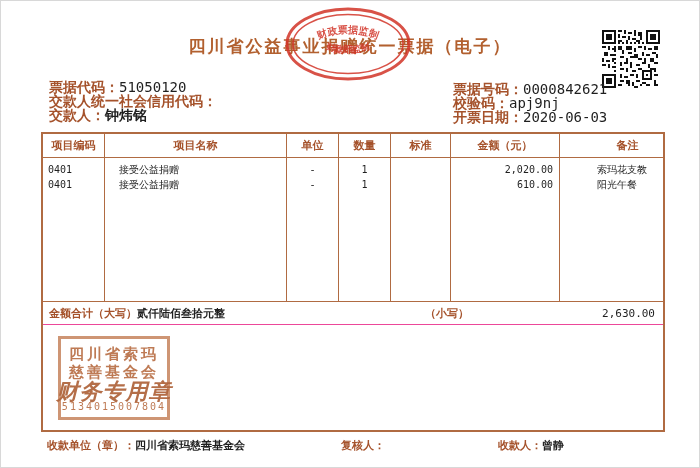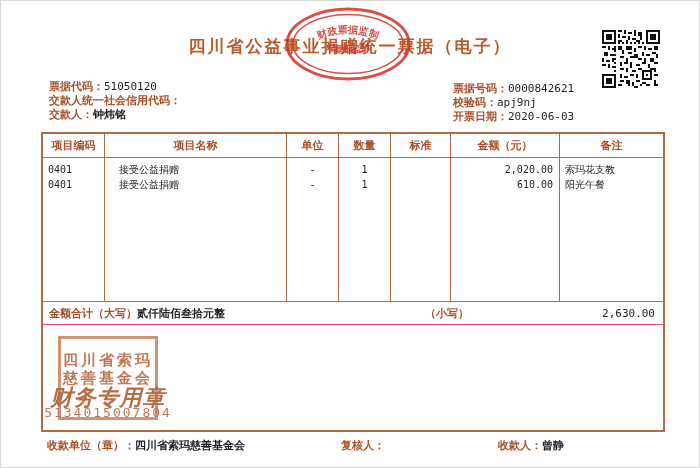--- a/index.html
+++ b/index.html
@@ -13,61 +13,61 @@
   .title{
     position:absolute;top:34px;left:0;width:100%;text-align:center;
     font-family:"DejaVu Serif","Liberation Serif",serif;
     font-size:17px;font-weight:bold;letter-spacing:2px;color:#b2602f;
   }
   
   .oval-stamp{position:absolute;left:282px;top:4px;width:130px;height:78px;opacity:.85;}
   
   .qr{position:absolute;left:601px;top:29px;width:58px;height:58px;background:#fff;}
   
-  .info{position:absolute;font-size:11px;line-height:14px;white-space:nowrap;}
+  .info{position:absolute;font-size:14px;line-height:14px;white-space:nowrap;}
   .info-left{left:48px;top:79px;}
   .info-right{left:452px;top:81px;}
   .lbl{color:#a5522b;font-family:"DejaVu Serif","Liberation Serif",serif;font-weight:bold;}
   .val{color:#1f1f1f;font-family:"DejaVu Sans Mono","Liberation Mono",monospace;}
   .val-cn{color:#1f1f1f;font-weight:bold;}
   
   .tbl{
     position:absolute;left:40px;top:131px;width:624px;height:300px;
     border:2px solid #b06b42;box-sizing:border-box;background:transparent;
   }
   .tbl-header{display:flex;height:24px;border-bottom:1px solid #b06b42;box-sizing:border-box;}
   .th{
     box-sizing:border-box;border-right:1px solid #b06b42;
     display:flex;align-items:center;justify-content:center;
     color:#a5522b;font-size:11px;font-weight:bold;
     font-family:"DejaVu Serif","Liberation Serif",serif;
   }
   .tbl-body{display:flex;height:143px;box-sizing:border-box;}
   .td-col{box-sizing:border-box;border-right:1px solid #b06b42;padding-top:4px;font-size:10px;color:#1f1f1f;}
   .cell{height:15px;line-height:15px;white-space:nowrap;overflow:hidden;}
-  .c1{width:62px;} .c2{width:182px;} .c3{width:52px;} .c4{width:52px;} .c5{width:60px;} .c6{width:109px;} .c7{flex:1;border-right:none;}
+  .c1{width:62px;} .c2{width:182px;} .c3{width:52px;} .c4{width:52px;} .c5{width:60px;} .c6{width:109px;} .c7{flex:1;border-right:none;margin-left:32px;}
   .num{font-family:"DejaVu Sans Mono","Liberation Mono",monospace;}
   .pad-l{padding-left:5px;} .pad-l2{padding-left:14px;} .center{text-align:center;} .right{text-align:right;padding-right:6px;}
   .tbl-total{display:flex;height:24px;border-bottom:1px solid #ec4899;border-top:1px solid #b06b42;box-sizing:border-box;align-items:center;font-size:11px;}
   .total-label{color:#a5522b;font-weight:bold;font-family:"DejaVu Serif","Liberation Serif",serif;padding-left:6px;}
   .total-words{color:#1f1f1f;font-weight:bold;}
   .total-small{color:#a5522b;font-weight:bold;font-family:"DejaVu Serif","Liberation Serif",serif;position:absolute;left:382px;}
   .total-amount{margin-left:auto;padding-right:8px;color:#1f1f1f;}
   .tbl-bottom{position:relative;height:106px;}
   
   .seal{
-    position:absolute;left:15px;top:11px;width:100px;height:84px;
+    position:absolute;left:15px;top:11px;width:112px;height:84px;
     border:3px solid rgba(198,130,92,.85);box-sizing:border-box;
-    display:flex;flex-direction:column;align-items:center;justify-content:flex-end;
+    display:flex;flex-direction:column;align-items:center;justify-content:center;
     color:rgba(187,115,75,.95);text-align:center;
     font-family:"DejaVu Serif","Liberation Serif",serif;
   }
   .seal-line1,.seal-line2{font-size:15px;font-weight:bold;letter-spacing:3px;line-height:18px;white-space:nowrap;}
   .seal-line3{font-size:22px;font-weight:bold;letter-spacing:1px;line-height:21px;white-space:nowrap;color:rgba(176,102,62,.95);font-style:italic;}
-  .seal-number{font-size:13px;letter-spacing:2px;line-height:8px;margin-top:1px;font-family:"DejaVu Sans Mono","Liberation Mono",monospace;}
+  .seal-number{font-size:10px;letter-spacing:2px;line-height:8px;margin-top:1px;font-family:"DejaVu Sans Mono","Liberation Mono",monospace;}
   
   .footer{position:absolute;top:437px;left:0;width:100%;font-size:11px;white-space:nowrap;}
   .f-unit{position:absolute;left:46px;}
   .f-review{position:absolute;left:340px;}
   .f-cashier{position:absolute;left:497px;}
 </style>
 </head>
 <body>
 
 <div class="page">

